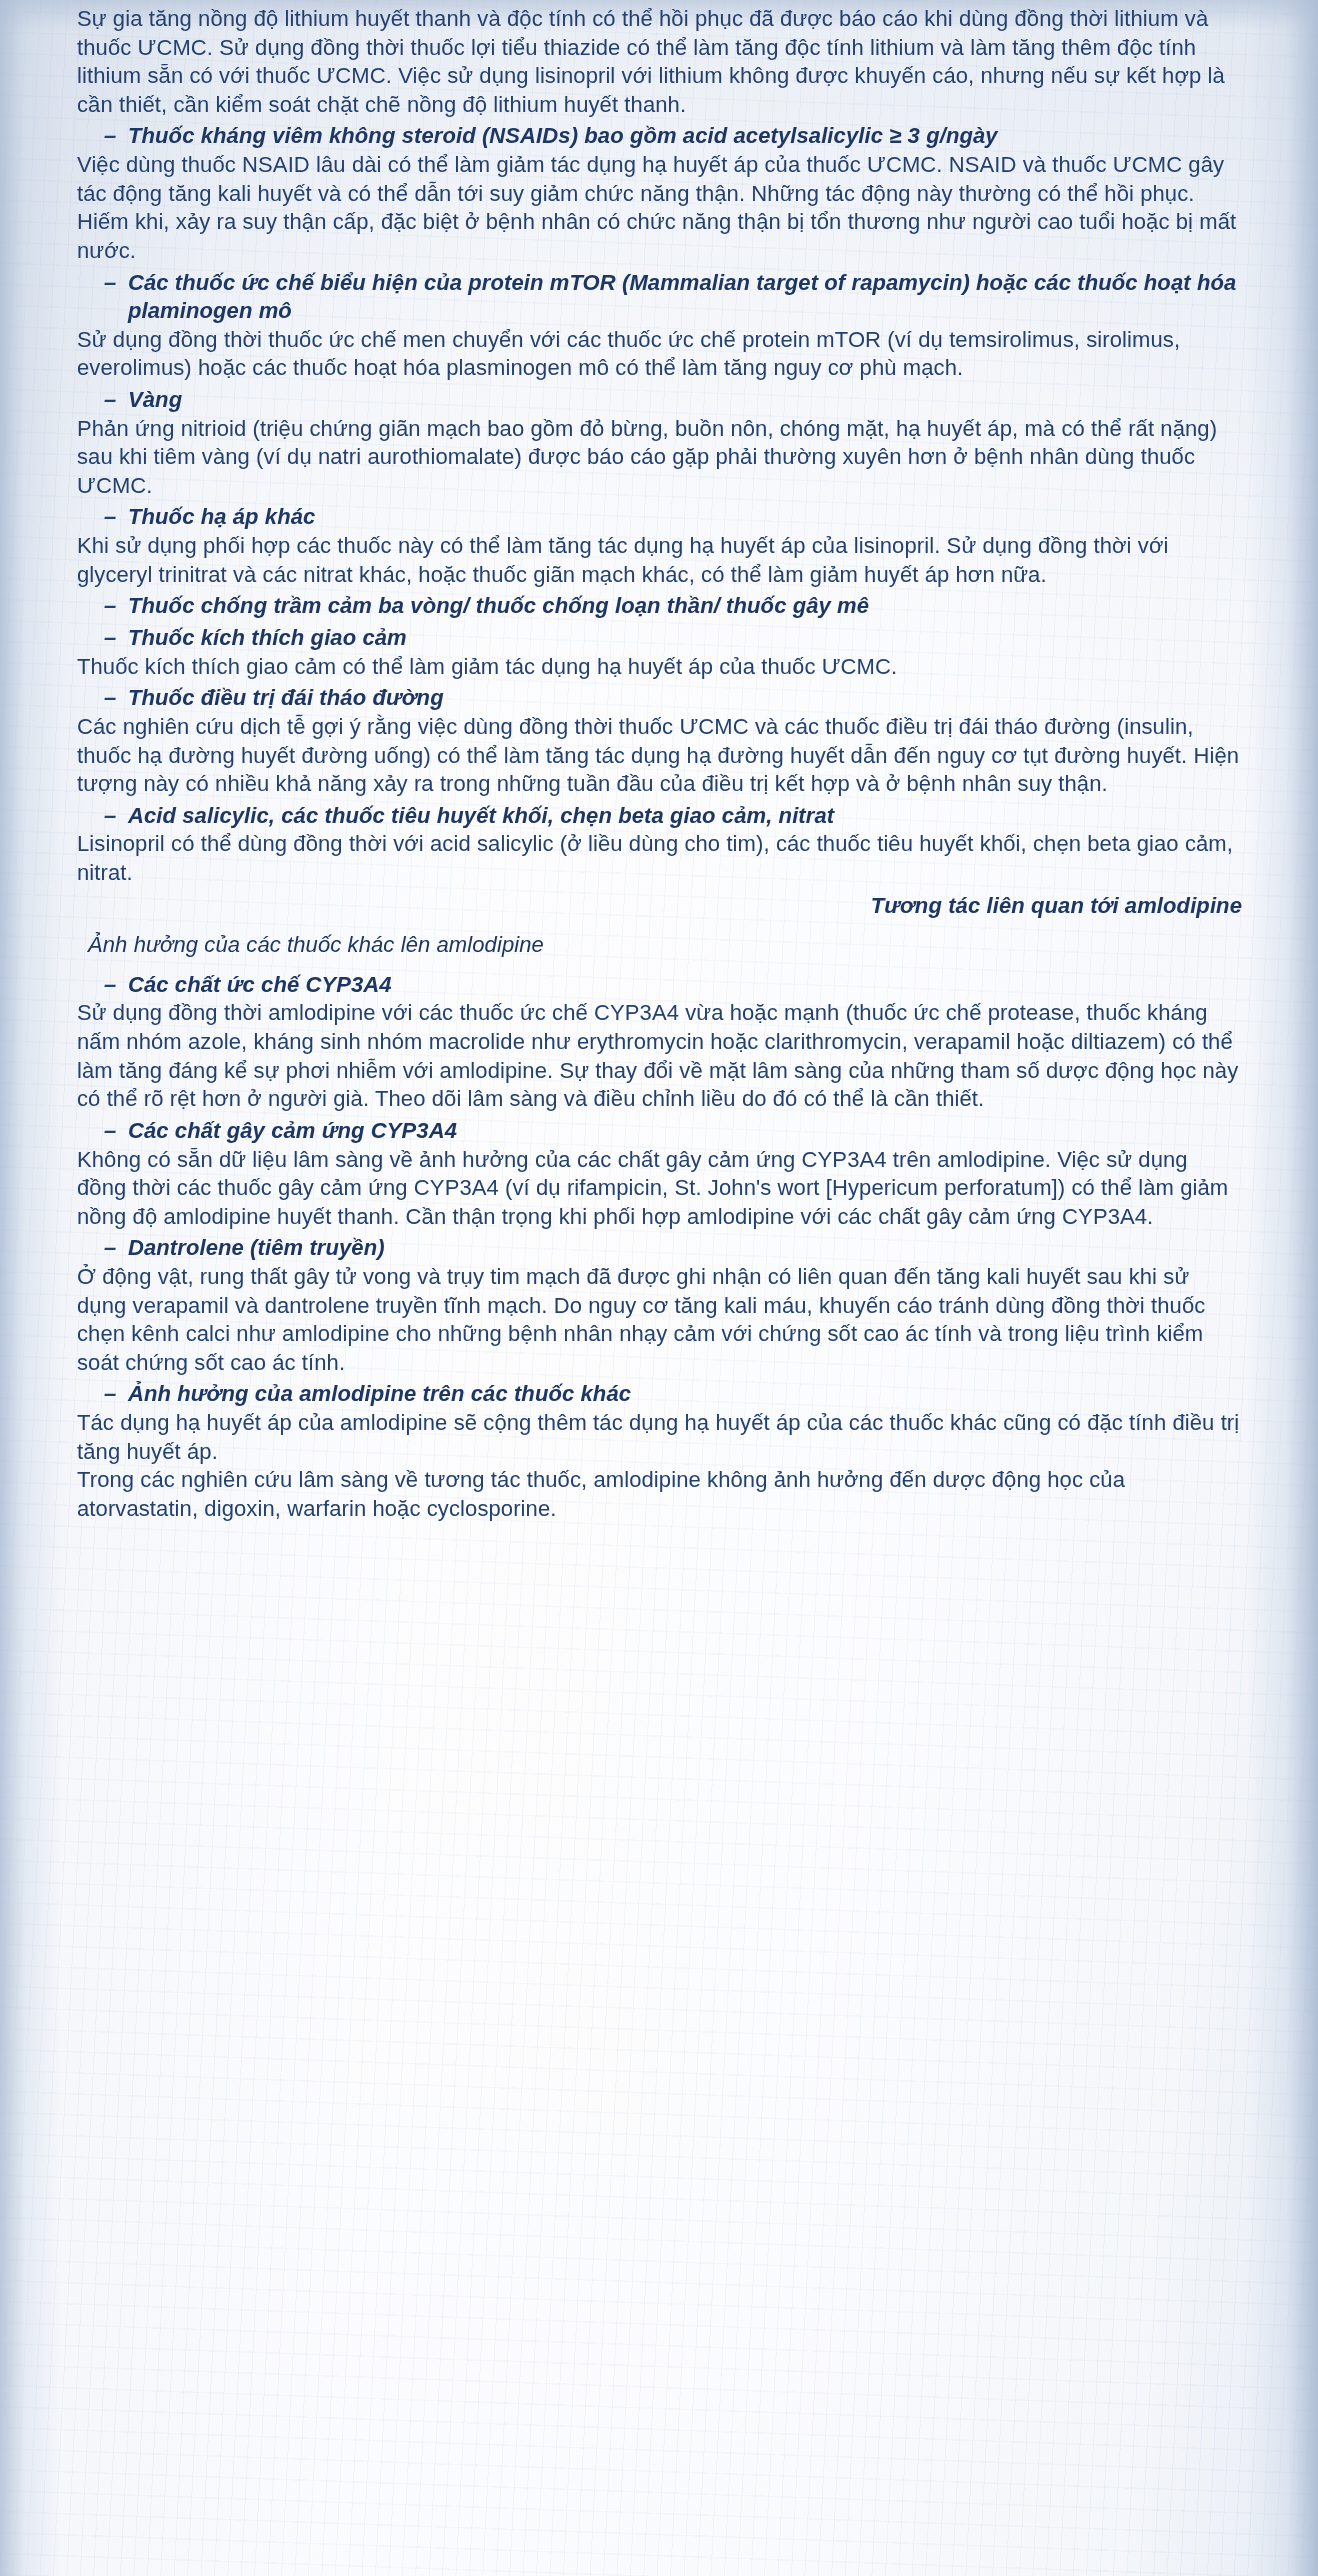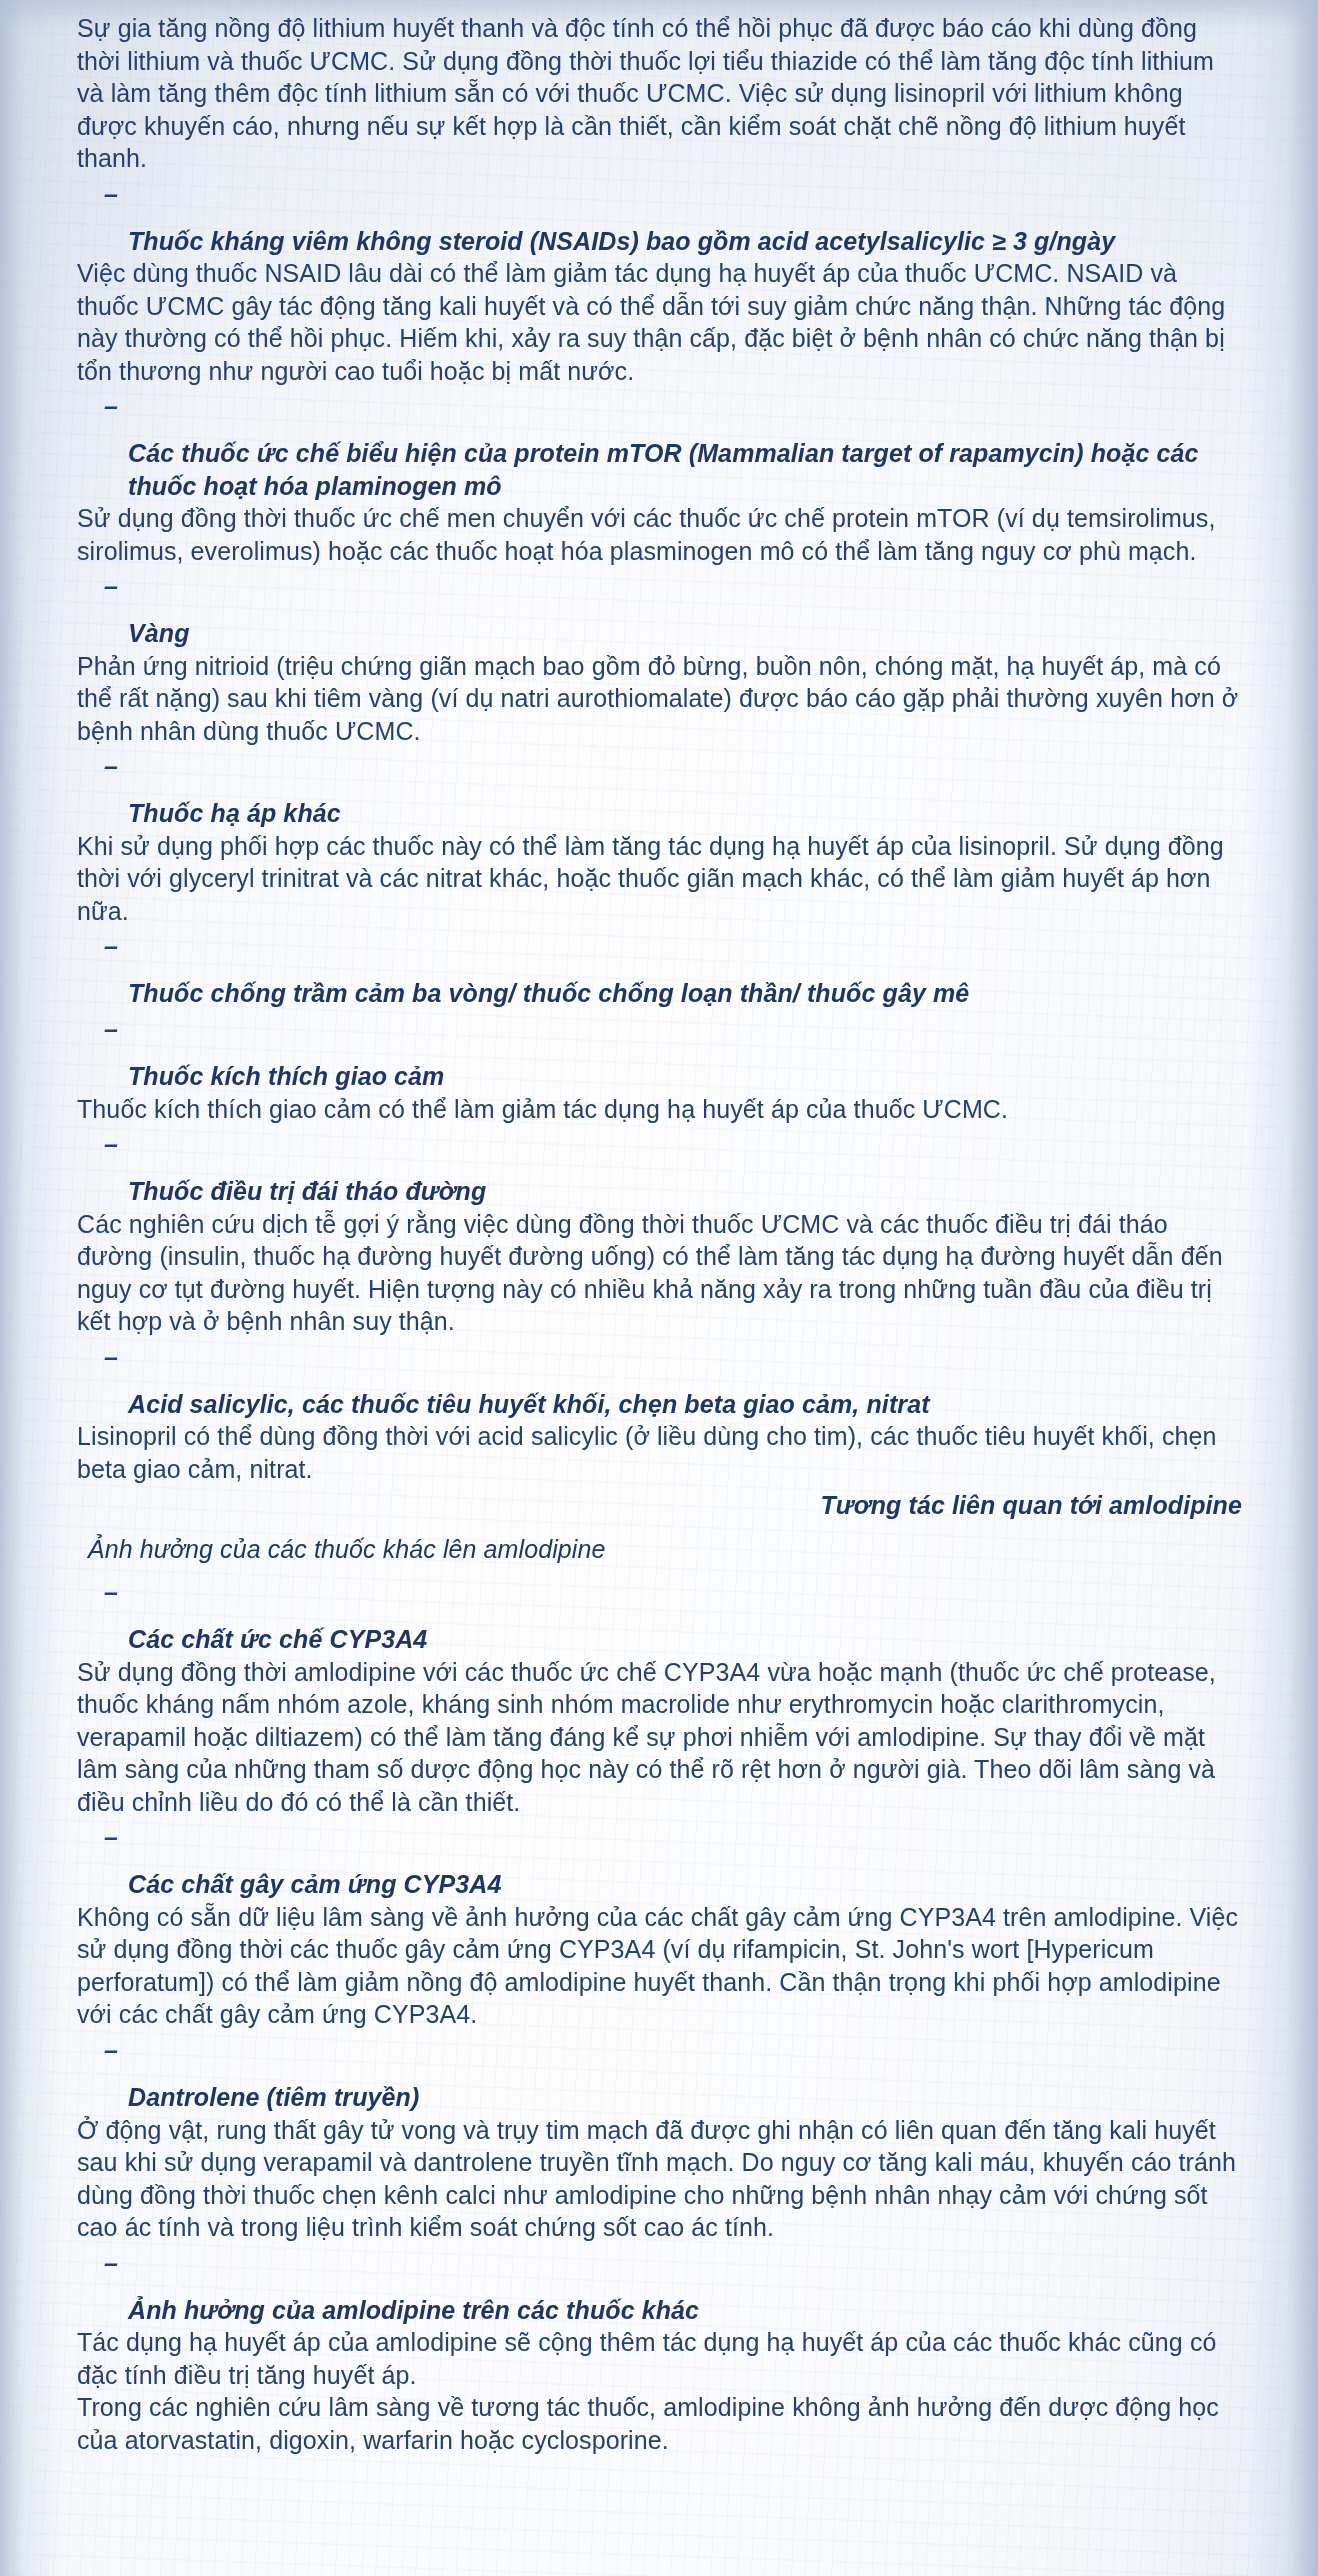--- a/index.html
+++ b/index.html
@@ -55,23 +55,23 @@
   .edge-top {
     position: absolute;
     left: 0; right: 0; top: 0; height: 31px;
     background: linear-gradient(180deg, rgba(171,188,212,0.6) 0%, rgba(255,255,255,0) 100%);
     pointer-events: none;
   }
 
   .content {
     position: relative;
     z-index: 3;
-    padding-top: 12px;
+    padding-top: 5px;
     color: #203a6b;
-    font-size: 25px;
+    font-size: 22px;
     line-height: 1.30;
     letter-spacing: 0.1px;
   }
 
   p.para {
     margin: 0;
     text-indent: 0;
     color: #23406f;
   }
   .bullet-head {
@@ -85,21 +85,20 @@
     width: 24px;
     color: #23406f;
     font-weight: 700;
     font-style: italic;
   }
   .bullet-text {
     flex: 1 1 auto;
     font-style: italic;
     font-weight: 700;
     color: #1d3663;
-    margin-top: 47px;
   }
   .section-title {
     font-style: italic;
     font-weight: 700;
     color: #1d3663;
     margin: 4.1px 0 0 0;
     text-align: right;
   }
   .section-sub {
     font-style: italic;

